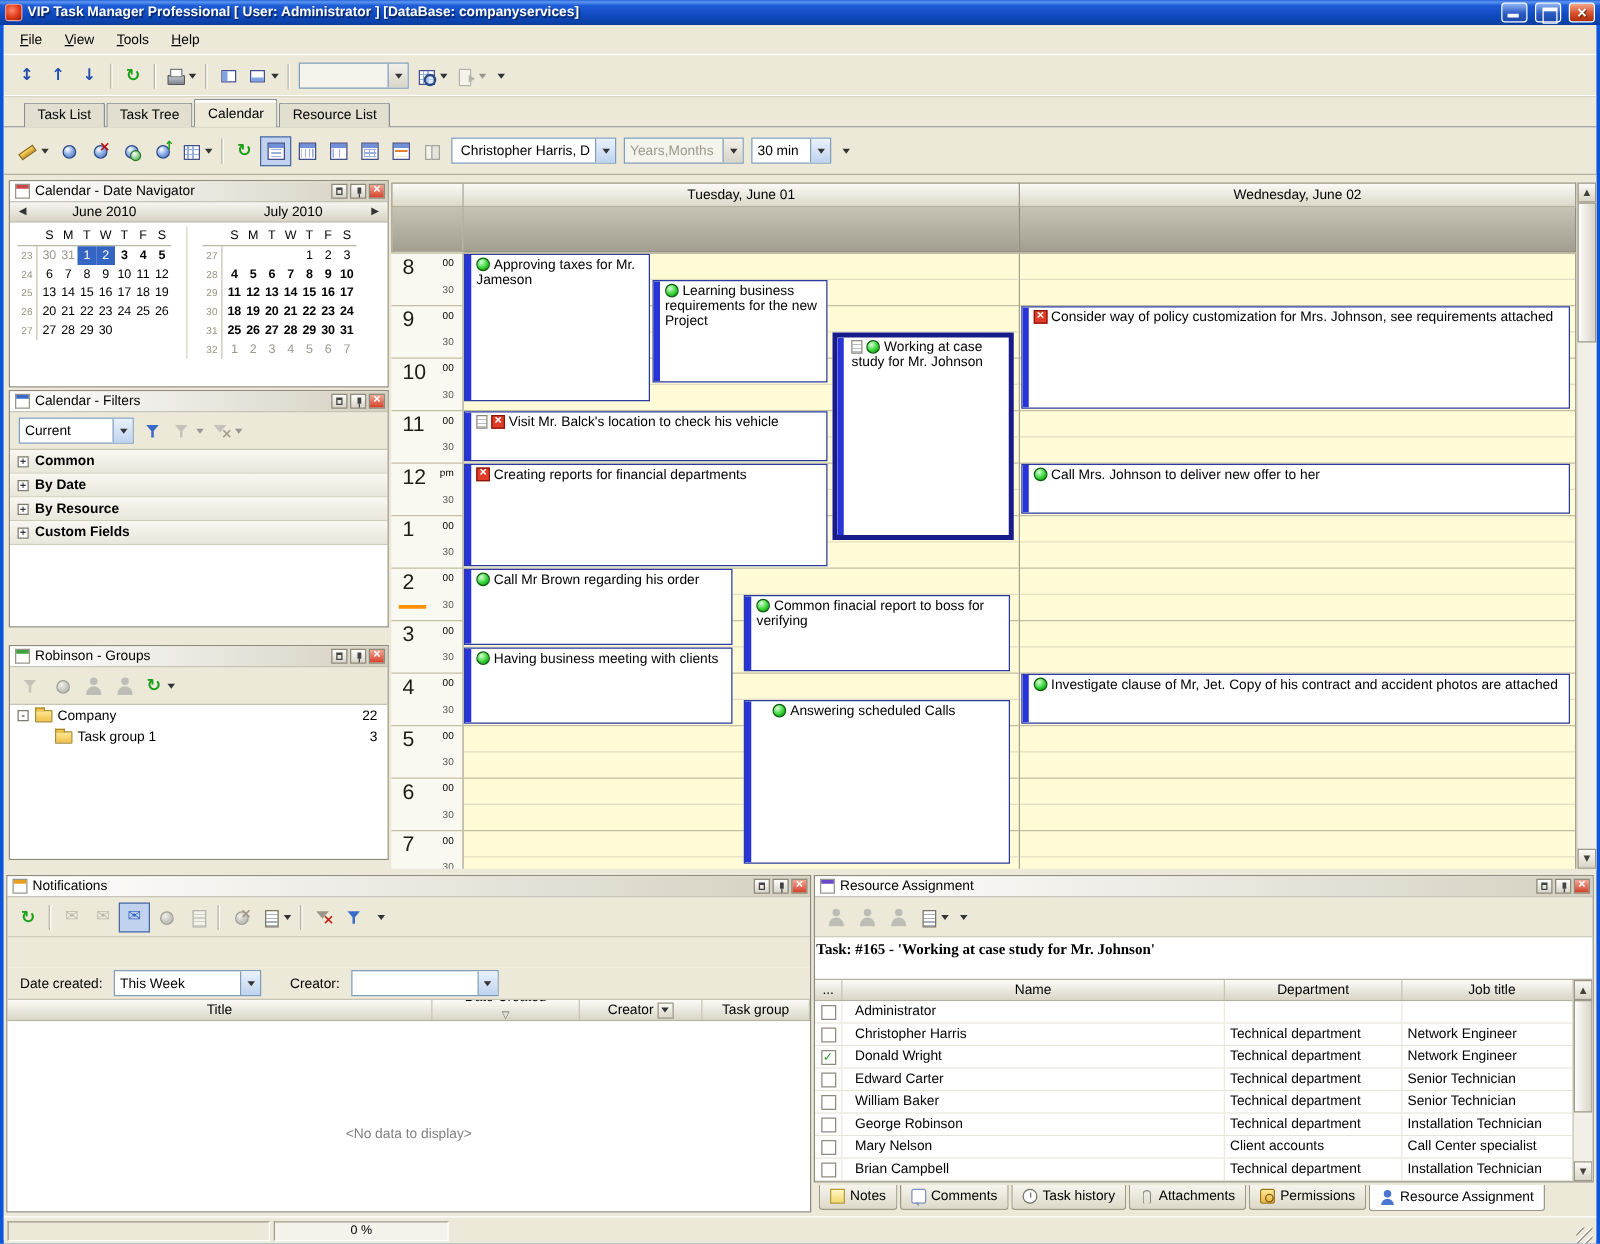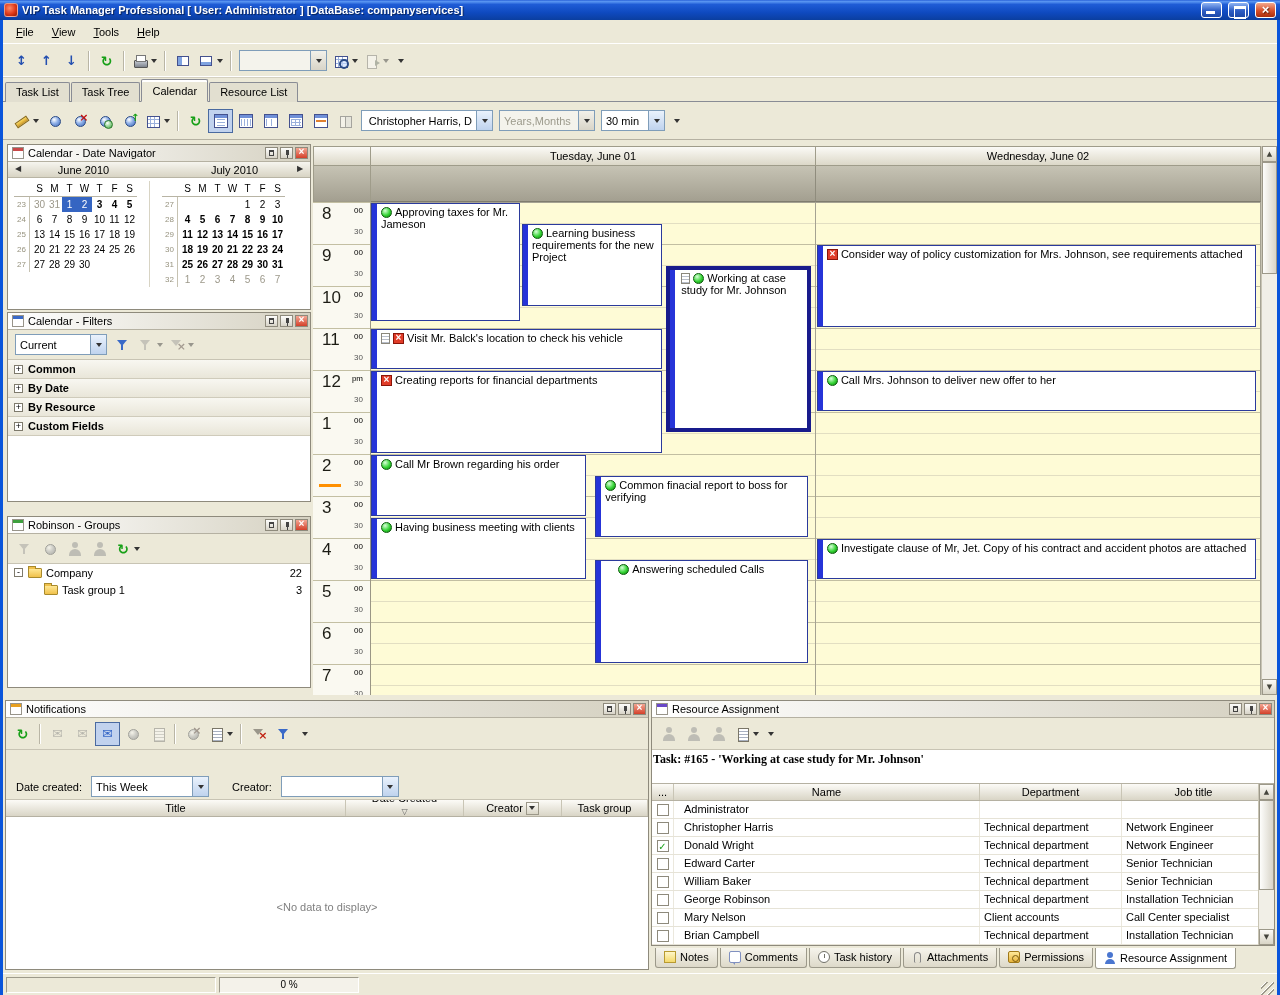--- a/index.html
+++ b/index.html
@@ -92,21 +92,21 @@
   .vic::before{content:"";position:absolute;left:1px;right:1px;top:1px;bottom:1px;background:linear-gradient(#7090D8 0 3px,#fff 3px);border:1px solid #44518E}
   .vic-day::after{content:"";position:absolute;left:4px;right:4px;top:6px;bottom:3px;background:repeating-linear-gradient(180deg,#9AB0DC 0 1px,transparent 1px 3px)}
   .vic-workweek::after{content:"";position:absolute;left:3px;right:3px;top:6px;bottom:3px;background:repeating-linear-gradient(90deg,#9AB0DC 0 1px,transparent 1px 3px)}
   .vic-week::after{content:"";position:absolute;left:3px;right:3px;top:6px;bottom:3px;background:repeating-linear-gradient(90deg,#9AB0DC 0 1px,transparent 1px 5px)}
   .vic-month::after{content:"";position:absolute;left:3px;right:3px;top:6px;bottom:3px;
     background:repeating-linear-gradient(90deg,#9AB0DC 0 1px,transparent 1px 4px),repeating-linear-gradient(180deg,#9AB0DC 0 1px,transparent 1px 3px)}
   .vic-timeline::after{content:"";position:absolute;left:3px;right:3px;top:7px;bottom:4px;background:repeating-linear-gradient(180deg,#E08030 0 2px,transparent 2px 5px)}
 
   
   .tabsrow{position:absolute;left:0;right:0;top:78px;height:24px;background:#ECE9D8;border-bottom:1px solid #898C95;
-    display:flex;align-items:flex-end;padding-left:2px}
+    display:flex;align-items:flex-end;padding-left:16px}
   .tab{display:inline-block;padding:3px 10px 4px;border:1px solid #898C95;border-bottom:none;margin-right:1px;
     background:#E2DFD0;border-radius:2px 2px 0 0;position:relative;top:1px}
   .tab.active{background:#ECE9D8;padding-top:5px;top:1px;box-shadow:inset 0 2px 0 #fff;border-bottom:1px solid #ECE9D8}
 
   
   .panel{position:absolute;border:1px solid #8E8A7C;background:#fff;display:flex;flex-direction:column;overflow:hidden}
   .phead{height:17px;flex:none;display:flex;align-items:center;gap:4px;padding:0 2px 0 4px;
     background:linear-gradient(90deg,#FFFFFF,#D5D1C1);border-bottom:1px solid #B5B1A2}
   .ptitle{flex:1;white-space:nowrap;overflow:hidden}
   .picon{width:12px;height:12px;position:relative;background:#fff;border:1px solid #98948A;flex:none}
@@ -741,21 +741,21 @@
             <div class="slot"></div>
             <div class="slot hourline"></div>
             <div class="event" style="top: 0px; height: 118px; left: 0%; width: 33.5%;"><span class="evi evi-green"></span><span class="ev-title">Approving taxes for Mr. Jameson</span></div>
             <div class="event" style="top: 21px; height: 82px; left: 34%; width: 31.5%;"><span class="evi evi-green"></span><span class="ev-title">Learning business requirements for the new Project</span></div>
             <div class="event selected" style="top: 63px; height: 166px; left: 66.5%; width: 32.5%;"><span class="evi evi-doc"></span><span class="evi evi-green"></span><span class="ev-title">Working at case study for Mr. Johnson</span></div>
             <div class="event" style="top: 126px; height: 40px; left: 0%; width: 65.5%;"><span class="evi evi-doc"></span><span class="evi evi-red-x"></span><span class="ev-title">Visit Mr. Balck's location to check his vehicle</span></div>
             <div class="event" style="top: 168px; height: 82px; left: 0%; width: 65.5%;"><span class="evi evi-red-x"></span><span class="ev-title">Creating reports for financial departments</span></div>
             <div class="event" style="top: 252px; height: 61px; left: 0%; width: 48.5%;"><span class="evi evi-green"></span><span class="ev-title">Call Mr Brown regarding his order</span></div>
             <div class="event" style="top: 315px; height: 61px; left: 0%; width: 48.5%;"><span class="evi evi-green"></span><span class="ev-title">Having business meeting with clients</span></div>
             <div class="event" style="top: 273px; height: 61px; left: 50.5%; width: 48%;"><span class="evi evi-green"></span><span class="ev-title">Common finacial report to boss for verifying</span></div>
-            <div class="event" style="top: 357px; height: 103px; left: 50.5%; width: 48%; padding-left: 22px;"><span class="evi evi-green"></span><span class="ev-title">Answering scheduled Calls</span></div>
+            <div class="event" style="top: 357px; height: 131px; left: 50.5%; width: 48%; padding-left: 22px;"><span class="evi evi-green"></span><span class="ev-title">Answering scheduled Calls</span></div>
           </div>
           <div class="day-col">
             <div class="slot"></div>
             <div class="slot hourline"></div>
             <div class="slot"></div>
             <div class="slot hourline"></div>
             <div class="slot"></div>
             <div class="slot hourline"></div>
             <div class="slot"></div>
             <div class="slot hourline"></div>

